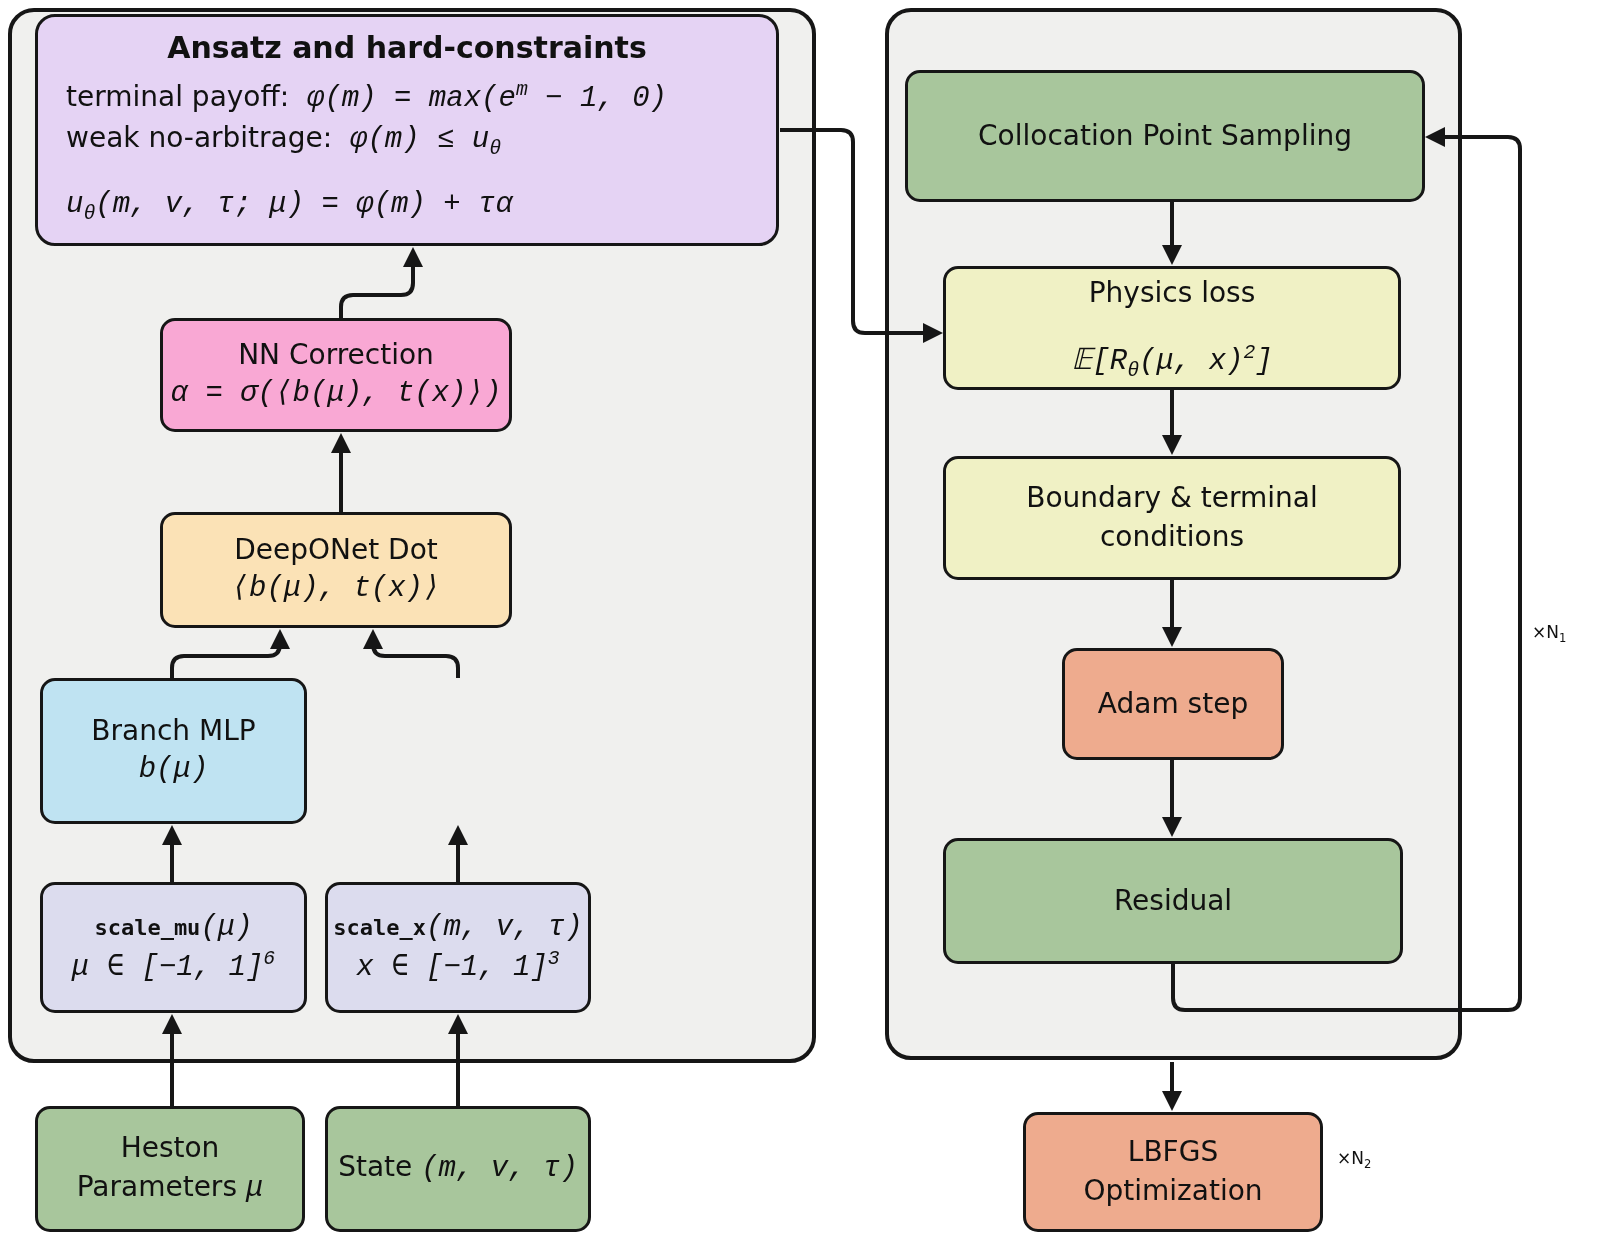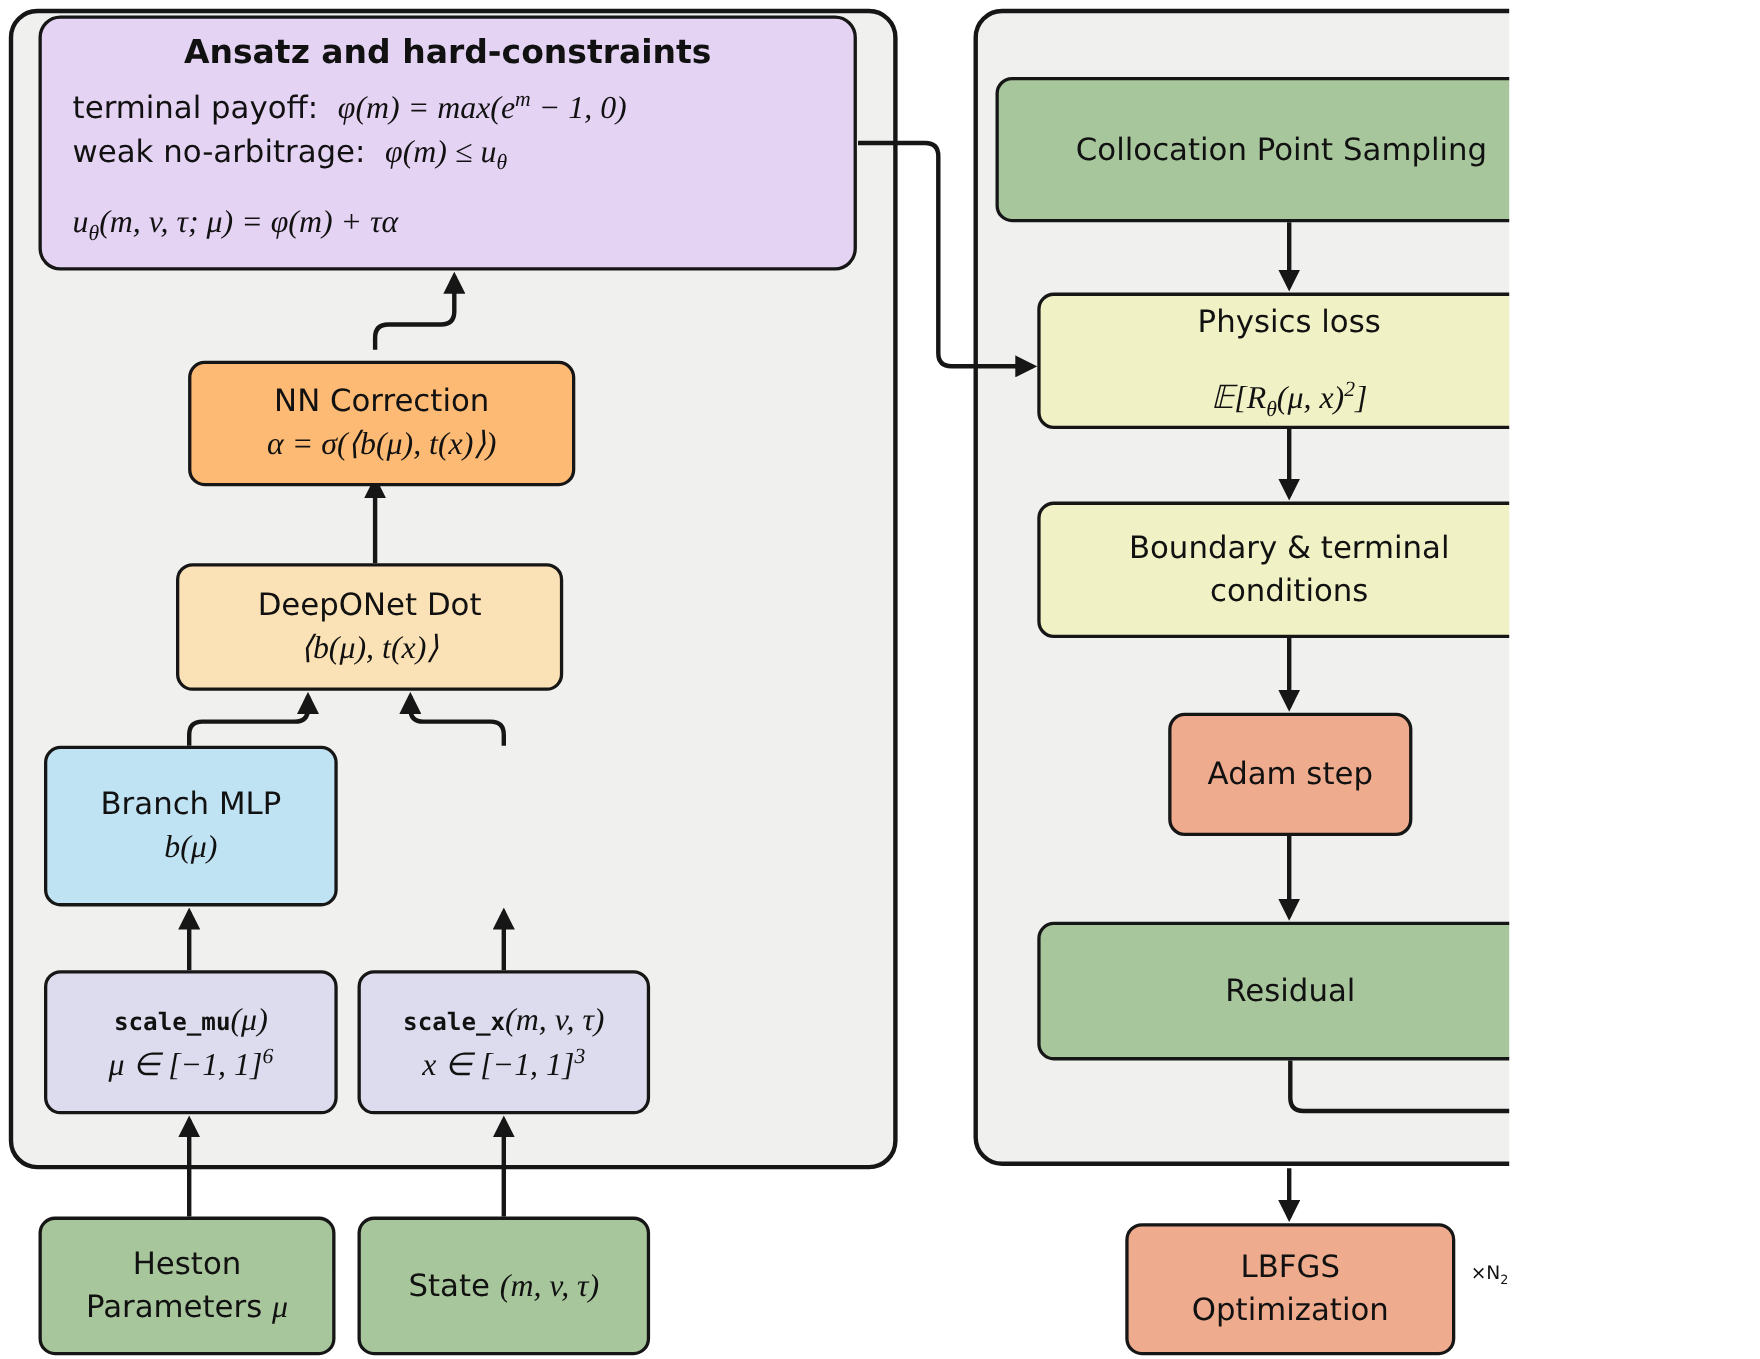--- a/index.html
+++ b/index.html
@@ -1,18 +1,18 @@
 <!DOCTYPE html>
 <html><head>
 <meta charset="utf-8">
 <style>
   html, body { margin: 0; padding: 0; background: #ffffff; }
   #canvas {
     position: relative;
-    width: 1372px;
+    width: 1600px;
     height: 1235px;
     background: #ffffff;
     font-family: "DejaVu Sans", "Liberation Sans", sans-serif;
     color: #111;
     overflow: hidden;
   }
   .panel {
     position: absolute;
     background: #f0f0ee;
     border: 4px solid #161616;
@@ -34,21 +34,21 @@
     display: flex;
     flex-direction: column;
     justify-content: center;
     align-items: center;
     text-align: center;
     z-index: 3;
     line-height: 1.38;
   }
   .node .t { font-size: 28px; }
   .math {
-    font-family: Liberation Serif, serif;
+    font-family: Liberation Mono, monospace;
     font-style: italic;
     font-size: 29px;
   }
   .code {
     font-family: "DejaVu Sans Mono", "Liberation Mono", monospace;
     font-weight: bold;
     font-style: normal;
     font-size: 22px;
   }
   sub, sup { font-size: 68%; line-height: 0; }
@@ -114,21 +114,21 @@
     </div>
     <div class="formula-line">
       <span>weak no-arbitrage:</span>&nbsp;
       <span class="math">φ(m) ≤ u<sub>θ</sub></span>
     </div>
     <div class="formula-line equation-line">
       <span class="math">u<sub>θ</sub>(m, v, τ; μ) = φ(m) + τα</span>
     </div>
   </div>
 
-  <div class="node" style="left: 160px; top: 328px; width: 352px; height: 114px; background-color: #fdba74; margin-left: 11px;">
+  <div class="node" style="left: 160px; top: 318px; width: 352px; height: 114px; background-color: #f9a8d4;">
     <div class="t">NN Correction</div>
     <div class="math">α = σ(⟨b(μ), t(x)⟩)</div>
   </div>
 
   <div class="node" style="left: 160px; top: 512px; width: 352px; height: 116px; background-color: rgb(251, 226, 182);">
     <div class="t">DeepONet Dot</div>
     <div class="math">⟨b(μ), t(x)⟩</div>
   </div>
 
   <div class="node" style="left: 40px; top: 678px; width: 267px; height: 146px; background-color: rgb(191, 227, 242);">

